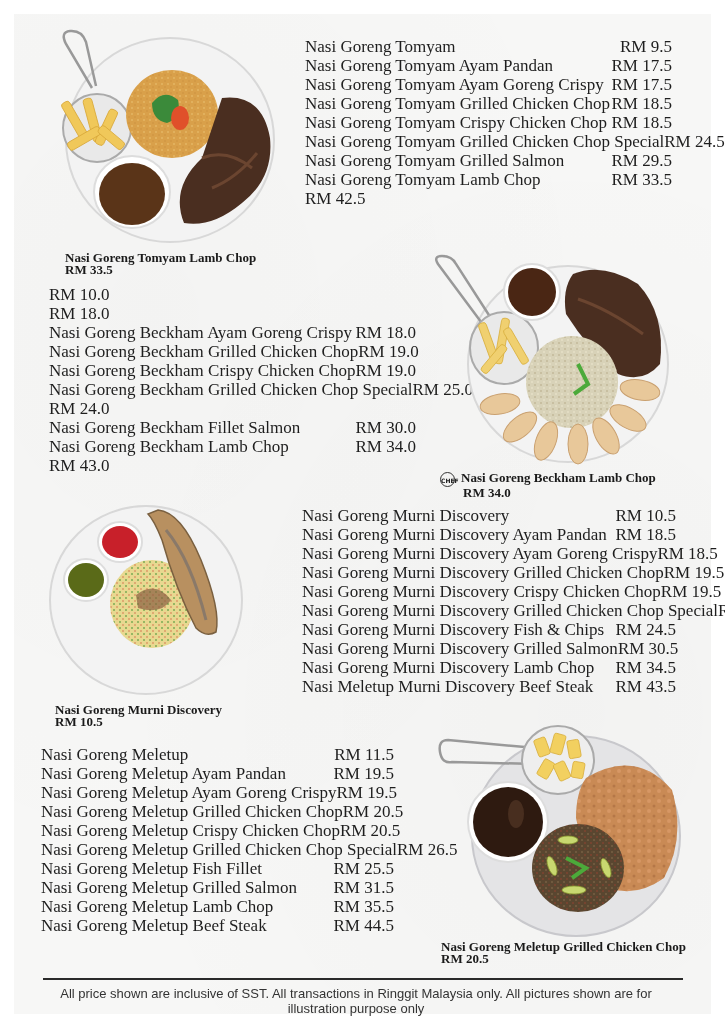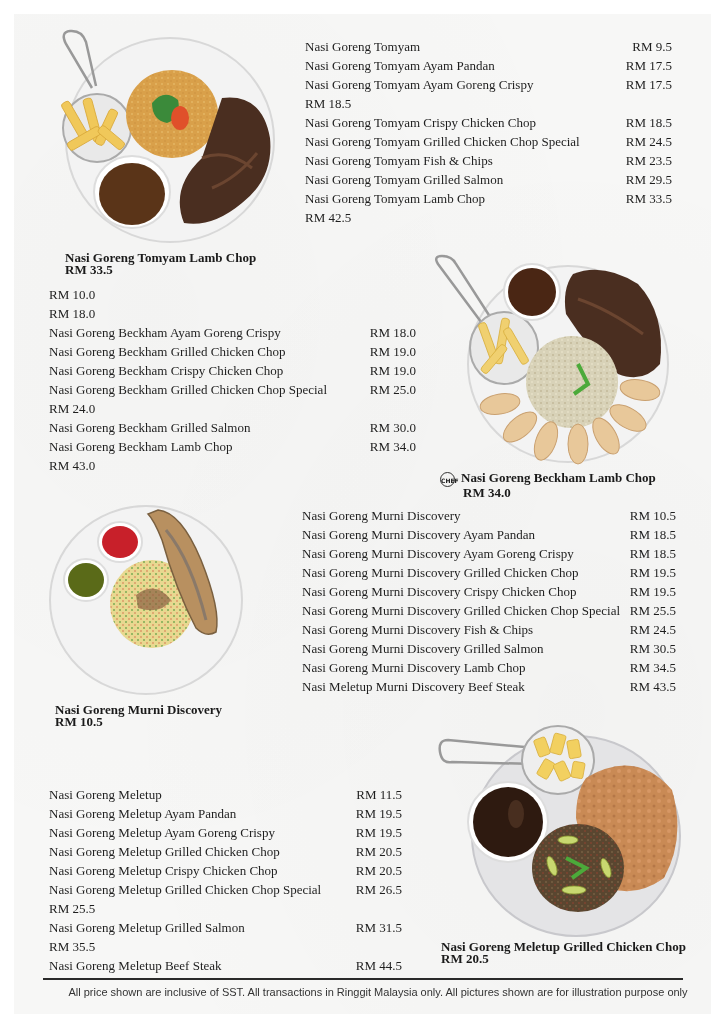--- a/index.html
+++ b/index.html
@@ -7,36 +7,36 @@
     width: 725px; height: 1024px; background: #ffffff; position: relative; overflow: hidden;
     font-family: "Liberation Serif", "DejaVu Serif", serif; color: #1e1e1e;
   }
   .paper {
     position: absolute; left: 14px; top: 14px; width: 697px; height: 1000px;
     background: #f7f7f6;
     background-image:
       radial-gradient(ellipse at 20% 30%, rgba(0,0,0,0.015), transparent 60%),
       radial-gradient(ellipse at 80% 70%, rgba(0,0,0,0.02), transparent 60%);
   }
-  .list { position: absolute; font-size: 13px; line-height: 19px; }
+  .list { position: absolute; font-size: 17px; line-height: 19px; }
   .row { display: flex; white-space: nowrap; height: 19px; }
   .row .name { flex: 1 1 auto; }
   .row .price { flex: 0 0 auto; }
   .caption { position: absolute; font-weight: bold; font-size: 13px; line-height: 12px; color: #1a1a1a; white-space: nowrap; }
   .caption .cap-row { display: flex; align-items: flex-start; }
   .halal-icon {
     display: inline-block; width: 15px; height: 15px; border: 1.4px solid #333; border-radius: 50%;
     margin-right: 6px; font-size: 6px; line-height: 15px; text-align: center; font-weight: bold; box-sizing: border-box;
     font-family: "DejaVu Sans", sans-serif;
   }
   .photo { position: absolute; }
   .footer-rule { position: absolute; left: 43px; top: 978px; width: 640px; height: 2px; background: #2a2a2a; }
   .footer-note {
-    position: absolute; left: 58px; top: 986px; width: 640px; text-align: center;
-    font-family: "Liberation Sans", "DejaVu Sans", sans-serif; font-size: 11px; color: #333;
+    position: absolute; left: 36px; top: 986px; width: 640px; text-align: center;
+    font-family: "Liberation Sans", "DejaVu Sans", sans-serif; font-size: 13px; color: #333;
   }
 </style>
 </head>
 <body>
 
 <div class="paper"></div>
 
 <svg class="photo" style="left:52px;top:28px;" width="230" height="220" viewBox="0 0 230 220">
   <ellipse cx="118" cy="112" rx="104" ry="102" fill="#f3f3f3" stroke="#d8d8d8" stroke-width="2"></ellipse>
   <path d="M40 60 L14 16 Q8 4 18 3 Q30 2 34 14 L44 58" fill="none" stroke="#999" stroke-width="2.5"></path>
@@ -72,33 +72,30 @@
     </div>
   <div class="row">
       <span class="name">Nasi Goreng Tomyam Ayam Pandan</span>
       <span class="price">RM 17.5</span>
     </div>
   <div class="row">
       <span class="name">Nasi Goreng Tomyam Ayam Goreng Crispy</span>
       <span class="price">RM 17.5</span>
     </div>
   <div class="row">
+      <span class="name">Nasi Goreng Tomyam Grilled Chicken Chop</span>
       <span class="price">RM 18.5</span>
     </div>
   <div class="row">
       <span class="name">Nasi Goreng Tomyam Crispy Chicken Chop</span>
       <span class="price">RM 18.5</span>
     </div>
   <div class="row">
       <span class="name">Nasi Goreng Tomyam Grilled Chicken Chop Special</span>
       <span class="price">RM 24.5</span>
-    </div>
-  <div class="row">
-      <span class="name">Nasi Goreng Tomyam Fish &amp; Chips</span>
-      <span class="price">RM 23.5</span>
     </div>
   <div class="row">
       <span class="name">Nasi Goreng Tomyam Grilled Salmon</span>
       <span class="price">RM 29.5</span>
     </div>
   <div class="row">
       <span class="name">Nasi Goreng Tomyam Lamb Chop</span>
       <span class="price">RM 33.5</span>
     </div>
   <div class="row">
@@ -131,21 +128,21 @@
       <span class="price">RM 19.0</span>
     </div>
   <div class="row">
       <span class="name">Nasi Goreng Beckham Grilled Chicken Chop Special</span>
       <span class="price">RM 25.0</span>
     </div>
   <div class="row">
       <span class="price">RM 24.0</span>
     </div>
   <div class="row">
-      <span class="name">Nasi Goreng Beckham Grilled Salmon</span>
+      <span class="name">Nasi Goreng Beckham Fillet Salmon</span>
       <span class="price">RM 30.0</span>
     </div>
   <div class="row">
       <span class="name">Nasi Goreng Beckham Lamb Chop</span>
       <span class="price">RM 34.0</span>
     </div>
   <div class="row">
       <span class="price">RM 43.0</span>
     </div>
 </div>
@@ -252,21 +249,21 @@
       <span class="name">Nasi Meletup Murni Discovery Beef Steak</span>
       <span class="price">RM 43.5</span>
     </div>
 </div>
 
 <div class="caption" style="left:55px;top:704px;">
   <div>Nasi Goreng Murni Discovery</div>
   <div>RM 10.5</div>
 </div>
 
-<div class="list" style="left:49px;top:745px;width:353px;margin-top:40px;">
+<div class="list" style="left:41px;top:745px;width:353px;">
   <div class="row">
       <span class="name">Nasi Goreng Meletup</span>
       <span class="price">RM 11.5</span>
     </div>
   <div class="row">
       <span class="name">Nasi Goreng Meletup Ayam Pandan</span>
       <span class="price">RM 19.5</span>
     </div>
   <div class="row">
       <span class="name">Nasi Goreng Meletup Ayam Goreng Crispy</span>
@@ -278,27 +275,29 @@
     </div>
   <div class="row">
       <span class="name">Nasi Goreng Meletup Crispy Chicken Chop</span>
       <span class="price">RM 20.5</span>
     </div>
   <div class="row">
       <span class="name">Nasi Goreng Meletup Grilled Chicken Chop Special</span>
       <span class="price">RM 26.5</span>
     </div>
   <div class="row">
+      <span class="name">Nasi Goreng Meletup Fish Fillet</span>
       <span class="price">RM 25.5</span>
     </div>
   <div class="row">
       <span class="name">Nasi Goreng Meletup Grilled Salmon</span>
       <span class="price">RM 31.5</span>
     </div>
   <div class="row">
+      <span class="name">Nasi Goreng Meletup Lamb Chop</span>
       <span class="price">RM 35.5</span>
     </div>
   <div class="row">
       <span class="name">Nasi Goreng Meletup Beef Steak</span>
       <span class="price">RM 44.5</span>
     </div>
 </div>
 
 <svg class="photo" style="left:436px;top:718px;" width="250" height="220" viewBox="0 0 250 220">
   <ellipse cx="140" cy="118" rx="104" ry="100" fill="#e4e4e6" stroke="#c8c8cc" stroke-width="2"></ellipse>

